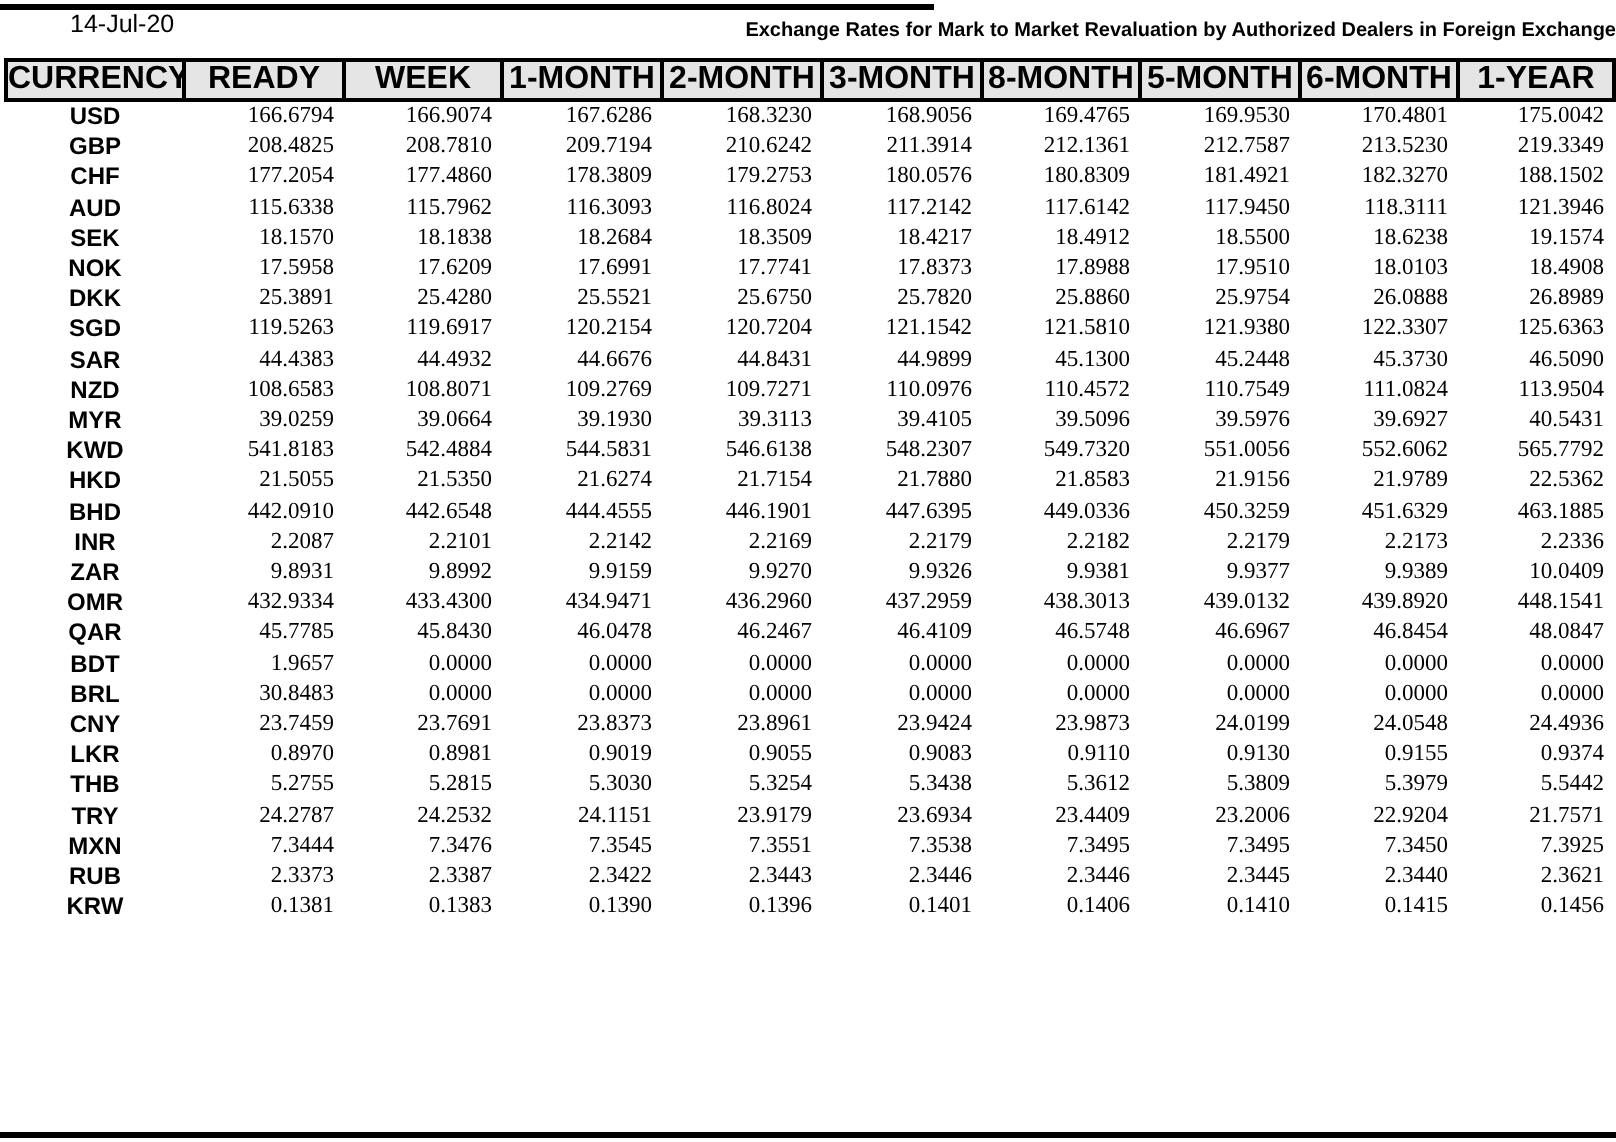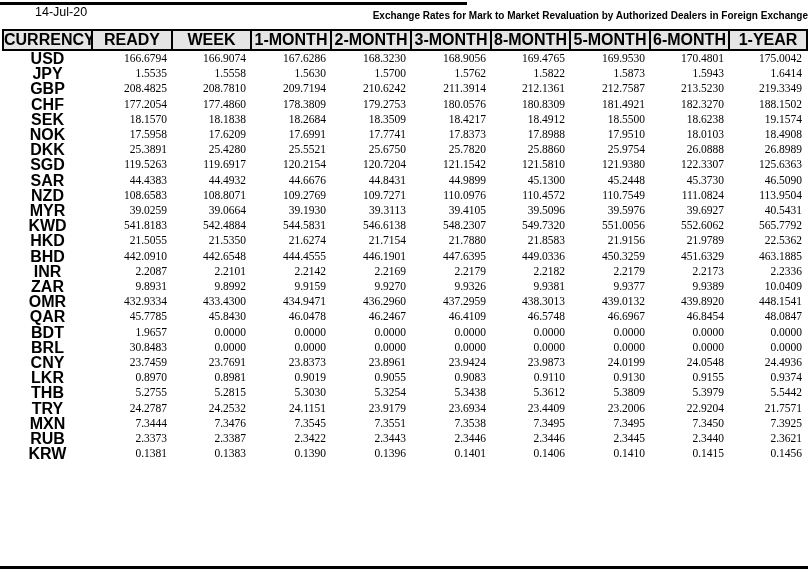--- a/index.html
+++ b/index.html
@@ -47,21 +47,21 @@
     height:15.2px;
     line-height:15.2px;
     padding:0 5px 0 0;
     text-align:right;
     white-space:nowrap;
     overflow:hidden;
   }
   table.rates td.cur{
     font-family:"Liberation Sans",sans-serif;
     font-weight:bold;
-    font-size:16px;
+    font-size:12px;
     text-align:center;
     padding:0;
   }
 </style>
 </head>
 <body>
 
 <div class="sheet">
   <div class="topline"></div>
 
@@ -102,32 +102,20 @@
           <td>166.9074</td>
           <td>167.6286</td>
           <td>168.3230</td>
           <td>168.9056</td>
           <td>169.4765</td>
           <td>169.9530</td>
           <td>170.4801</td>
           <td>175.0042</td>
         </tr>
         <tr>
-          <td class="cur">JPY</td>
-          <td>1.5535</td>
-          <td>1.5558</td>
-          <td>1.5630</td>
-          <td>1.5700</td>
-          <td>1.5762</td>
-          <td>1.5822</td>
-          <td>1.5873</td>
-          <td>1.5943</td>
-          <td>1.6414</td>
-        </tr>
-        <tr>
           <td class="cur">GBP</td>
           <td>208.4825</td>
           <td>208.7810</td>
           <td>209.7194</td>
           <td>210.6242</td>
           <td>211.3914</td>
           <td>212.1361</td>
           <td>212.7587</td>
           <td>213.5230</td>
           <td>219.3349</td>
@@ -138,20 +126,32 @@
           <td>177.4860</td>
           <td>178.3809</td>
           <td>179.2753</td>
           <td>180.0576</td>
           <td>180.8309</td>
           <td>181.4921</td>
           <td>182.3270</td>
           <td>188.1502</td>
         </tr>
         <tr>
+          <td class="cur">AUD</td>
+          <td>115.6338</td>
+          <td>115.7962</td>
+          <td>116.3093</td>
+          <td>116.8024</td>
+          <td>117.2142</td>
+          <td>117.6142</td>
+          <td>117.9450</td>
+          <td>118.3111</td>
+          <td>121.3946</td>
+        </tr>
+        <tr>
           <td class="cur">SEK</td>
           <td>18.1570</td>
           <td>18.1838</td>
           <td>18.2684</td>
           <td>18.3509</td>
           <td>18.4217</td>
           <td>18.4912</td>
           <td>18.5500</td>
           <td>18.6238</td>
           <td>19.1574</td>

